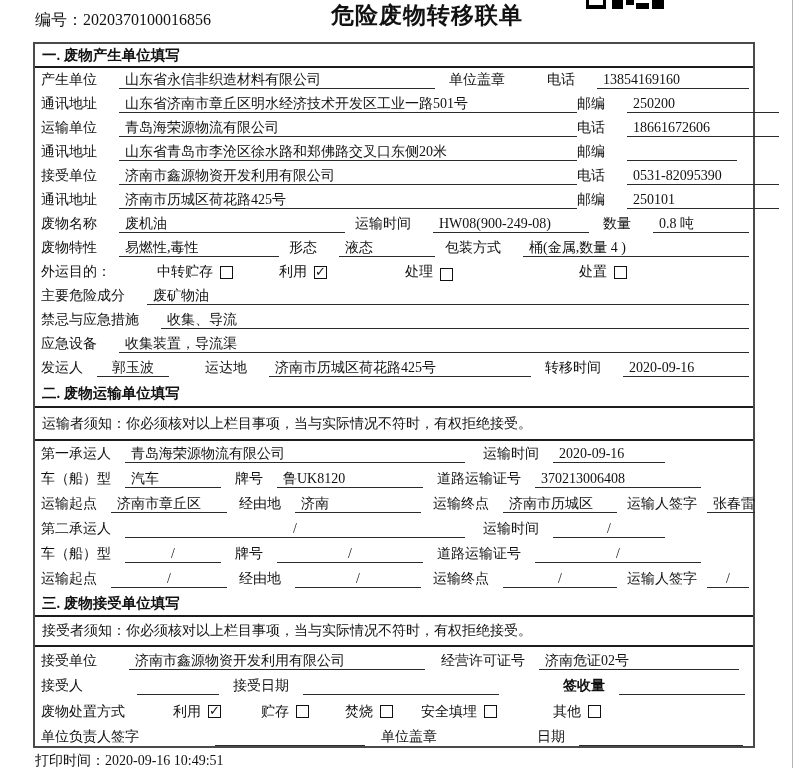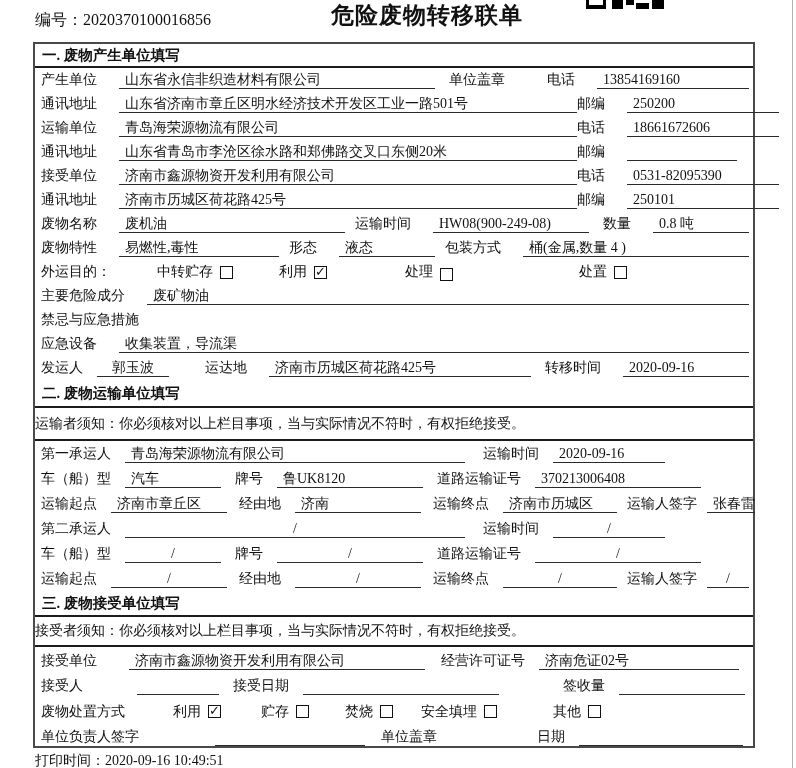--- a/index.html
+++ b/index.html
@@ -11,21 +11,21 @@
   .serial{position:absolute;left:35px;top:10px;font-size:16px;white-space:nowrap;}
   .doc-title{position:absolute;left:331px;top:0px;font-size:23px;font-weight:900;letter-spacing:1px;white-space:nowrap;}
   .qr{position:absolute;left:586px;top:0;width:84px;height:10px;}
   .qr div{position:absolute;background:#000;}
   .form-table{
     position:absolute;left:33px;top:42px;width:722px;height:706px;
     border:2px solid #4a4a4a;box-sizing:border-box;font-size:14px;background:#fff;
   }
   .sec-h{font-weight:900;border-bottom:2px solid #1c1c1c;padding-left:7px;box-sizing:border-box;
          display:flex;align-items:center;font-size:14.5px;}
-  .notice{border-bottom:2px solid #1c1c1c;box-sizing:border-box;display:flex;align-items:center;white-space:nowrap;}
+  .notice{border-bottom:2px solid #1c1c1c;padding-left:7px;box-sizing:border-box;display:flex;align-items:center;white-space:nowrap;}
   .row{display:flex;align-items:flex-end;padding:12px 4px 3px 6px;box-sizing:border-box;white-space:nowrap;}
   .s1 .row{height:24px;}
   .s2 .row{height:25px;}
   .s3 .row{height:25.5px;}
   .lbl{flex:none;line-height:18px;}
   .s1 .lbl{margin-right:22px;}
   .s2 .lbl,.s3 .lbl{margin-right:14px;}
   .fld{flex:none;border-bottom:1px solid #2b2b2b;line-height:18px;height:18px;padding-left:6px;
        box-sizing:border-box;overflow:visible;}
   .fld.grow{flex:1 1 auto;}
@@ -141,20 +141,21 @@
       </span>
     </div>
 
     <div class="row">
       <span class="lbl">主要危险成分</span>
       <span class="fld grow">废矿物油</span>
     </div>
 
     <div class="row">
       <span class="lbl">禁忌与应急措施</span>
+      <span class="fld grow">收集、导流</span>
     </div>
 
     <div class="row">
       <span class="lbl">应急设备</span>
       <span class="fld grow">收集装置，导流渠</span>
     </div>
 
     <div class="row">
       <span class="lbl">发运人</span>
       <span class="fld ctr" style="width:72px;margin-left:-8px;">郭玉波</span>
@@ -239,21 +240,21 @@
       <span class="fld" style="width:296px;margin-left:18px;">济南市鑫源物资开发利用有限公司</span>
       <span class="lbl" style="margin-left:16px;">经营许可证号</span>
       <span class="fld" style="width:200px;">济南危证02号</span>
     </div>
 
     <div class="row">
       <span class="lbl">接受人</span>
       <span class="fld" style="width:82px;margin-left:40px;"></span>
       <span class="lbl" style="margin-left:14px;">接受日期</span>
       <span class="fld" style="width:196px;"></span>
-      <span class="lbl" style="margin-left:64px;">签收量</span>
+      <span class="lbl" style="margin-left:64px;font-weight:bold;">签收量</span>
       <span class="fld grow" style="margin-right:4px;"></span>
     </div>
 
     <div class="row">
       <span class="lbl">废物处置方式</span>
       <span class="opt" style="margin-left:34px;">
         <span>利用</span>
         <span class="cb" data-checked="true"></span>
       </span>
       <span class="opt" style="margin-left:40px;">

